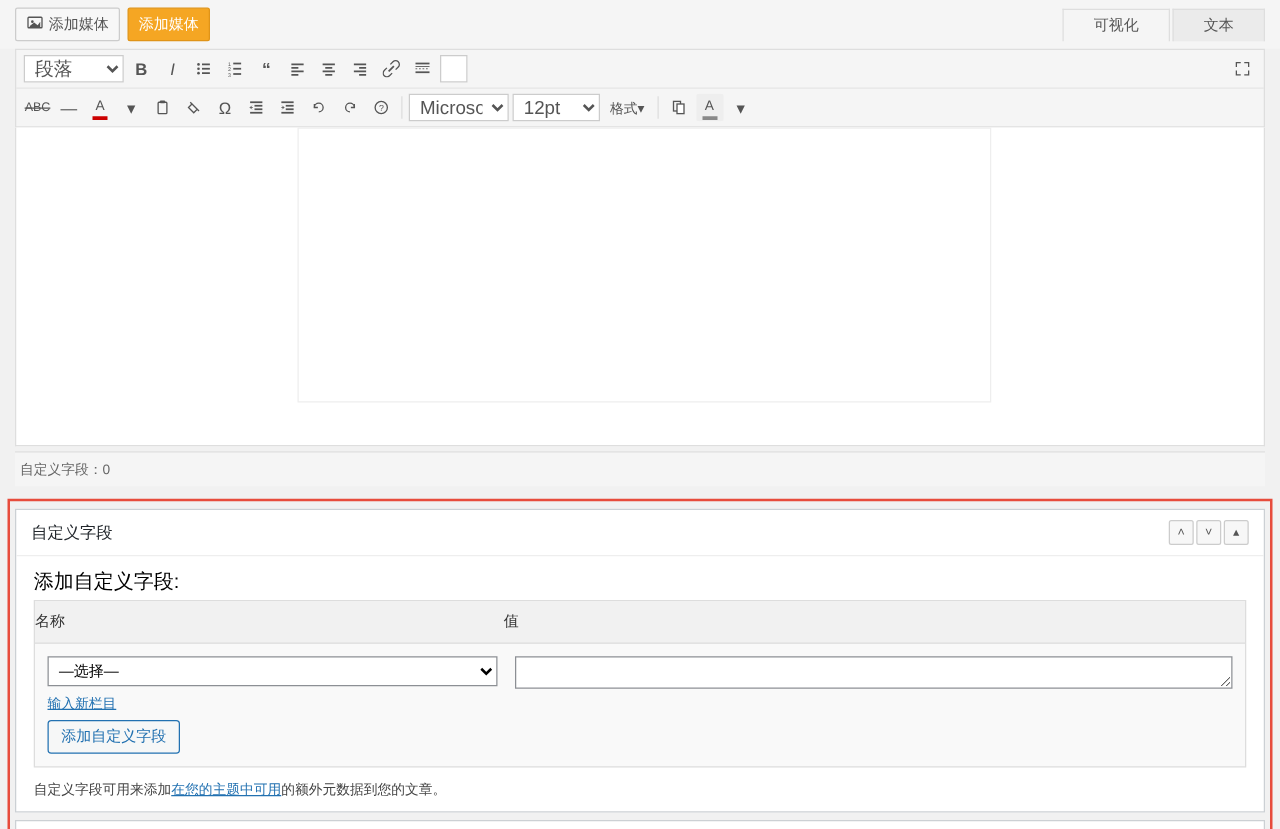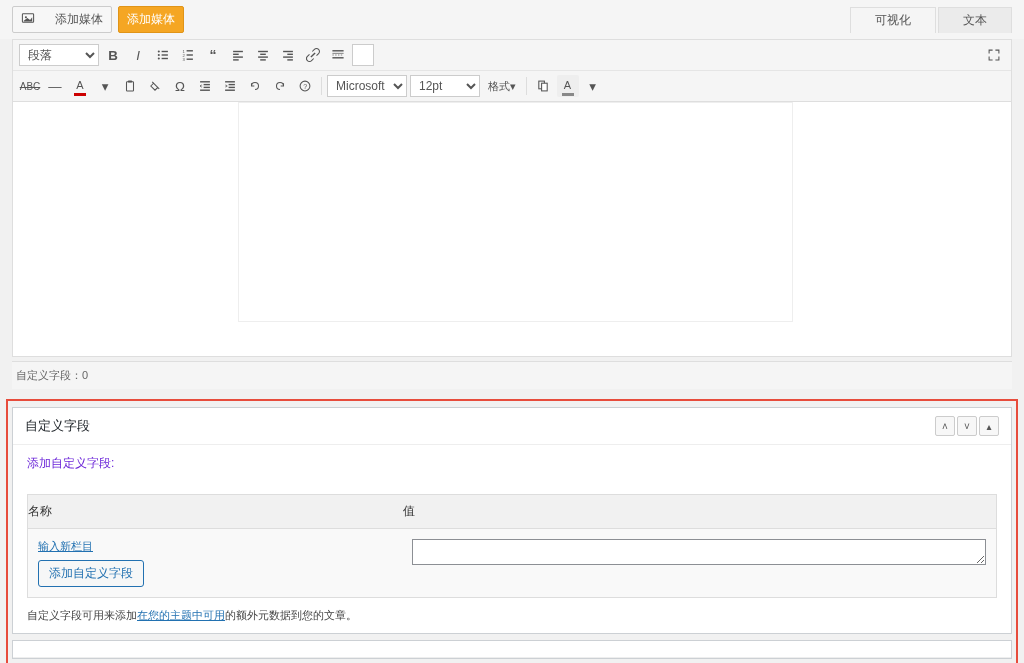--- a/index.html
+++ b/index.html
@@ -1,49 +1,49 @@
 <!DOCTYPE html>
 <html><head>
 <meta charset="utf-8">
 <style>
 * { box-sizing: border-box; margin: 0; padding: 0; }
 body { font-family: -apple-system, "Microsoft YaHei", sans-serif; font-size: 12px; background: #f1f1f1; color: #444; width: 1024px; }
 
 .top-bar { background: #f5f5f5; padding: 6px 12px; display: flex; align-items: center; gap: 6px; }
-.btn { border: 1px solid #ccc; background: #f7f7f7; padding: 4px 8px; font-size: 12px; cursor: pointer; color: #555; border-radius: 2px; display: inline-flex; align-items: center; gap: 20px; }
+.btn { border: 1px solid #ccc; background: #f7f7f7; padding: 4px 8px; font-size: 12px; cursor: pointer; color: #555; border-radius: 2px; display: inline-flex; align-items: center; gap: 4px; }
 .btn-orange { background: #f5a623; border-color: #e09418; color: #fff; }
 
 .editor-tabs { margin-left: auto; display: flex; gap: 2px; }
 .tab { padding: 4px 24px; background: #ebebeb; border: 1px solid #dedede; border-bottom: none; font-size: 12px; color: #555; cursor: pointer; }
 .tab.active { background: #f5f5f5; border-color: #dedede; }
 
 .toolbar-wrap { background: #f5f5f5; border: 1px solid #dedede; margin: 0 12px; }
 .toolbar-row { display: flex; align-items: center; gap: 3px; padding: 4px 6px; border-bottom: 1px solid #e5e5e5; }
 .toolbar-row:last-child { border-bottom: none; }
-.tool-select { height: 22px; border: 1px solid #ccc; background: #fff; font-size: 12px; padding: 0 4px; color: #555; }
+.tool-select { height: 22px; border: 1px solid #ccc; background: #fff; font-size: 15px; padding: 0 4px; color: #555; }
 .tool-btn { width: 22px; height: 22px; border: 1px solid transparent; background: transparent; display: flex; align-items: center; justify-content: center; cursor: pointer; color: #555; border-radius: 2px; }
 .color-swatch { width: 22px; height: 22px; border: 1px solid #ccc; background: #fff; }
 .sep { width: 1px; height: 18px; background: #ddd; margin: 0 2px; }
 .expand-btn { margin-left: auto; }
 
 .editor-body { background: #fff; border: 1px solid #dedede; border-top: none; margin: 0 12px; height: 255px; position: relative; }
 .inner-frame { position: absolute; left: 225px; top: 0; width: 555px; height: 220px; border: 1px solid #eee; }
 
 .wordcount { margin: 4px 12px 10px; padding: 6px 4px; font-size: 11px; color: #666; border-top: 1px solid #dedede; background: #f5f5f5; }
 
 .highlight-zone { border: 2px solid #e74c3c; margin: 0 6px 6px; padding: 0 4px 4px; }
 
 .postbox { background: #fff; border: 1px solid #ccd0d4; margin: 6px 0; }
 .postbox-header { display: flex; align-items: center; padding: 8px 12px; border-bottom: 1px solid #eee; }
 .postbox-header h2 { font-size: 13px; font-weight: normal; color: #23282d; }
 .handle-actions { margin-left: auto; display: flex; gap: 2px; }
 .handle-btn { width: 20px; height: 20px; border: 1px solid #ccc; background: #f7f7f7; display: flex; align-items: center; justify-content: center; cursor: pointer; font-size: 10px; color: #555; border-radius: 2px; }
 
 .postbox-inner { padding: 10px 14px; }
-.cf-label { font-size: 12px; color: #6d28d9; margin-bottom: 22px; }
+.cf-label { font-size: 16px; color: #000000; margin-bottom: 4px; }
 
 .cf-table { width: 100%; border: 1px solid #ddd; background: #f9f9f9; }
 .cf-head { display: flex; background: #f1f1f1; border-bottom: 1px solid #ddd; }
 .cf-head-cell { flex: 1; text-align: left; padding: 8px 0; font-size: 12px; color: #333; }
 .cf-head-cell:first-child { flex: 0 0 375px; }
 .cf-body { display: flex; padding: 10px; gap: 14px; align-items: flex-start; }
 .cf-left { flex: 0 0 360px; display: flex; flex-direction: column; gap: 6px; align-items: flex-start; }
 .cf-select { width: 100%; height: 24px; border: 1px solid #8c8f94; background: #fff; font-size: 12px; padding: 0 4px; }
 .cf-link { color: #2271b1; font-size: 11px; text-decoration: underline; cursor: pointer; }
 .cf-add-btn { border: 1px solid #2271b1; color: #2271b1; background: #f6f7f7; padding: 4px 10px; font-size: 12px; cursor: pointer; border-radius: 3px; }
@@ -246,20 +246,21 @@
     </div>
     <div class="postbox-inner">
       <div class="cf-label">添加自定义字段:</div>
       <div class="cf-table">
         <div class="cf-head">
           <div class="cf-head-cell">名称</div>
           <div class="cf-head-cell">值</div>
         </div>
         <div class="cf-body">
           <div class="cf-left">
+            <select class="cf-select"><option>—选择—</option></select>
             <span class="cf-link">输入新栏目</span>
             <button class="cf-add-btn">添加自定义字段</button>
           </div>
           <textarea class="cf-textarea" style=""></textarea>
         </div>
       </div>
       <div class="cf-desc">
         <span>自定义字段可用来添加</span><a href="#">在您的主题中可用</a><span>的额外元数据到您的文章。</span>
       </div>
     </div>

